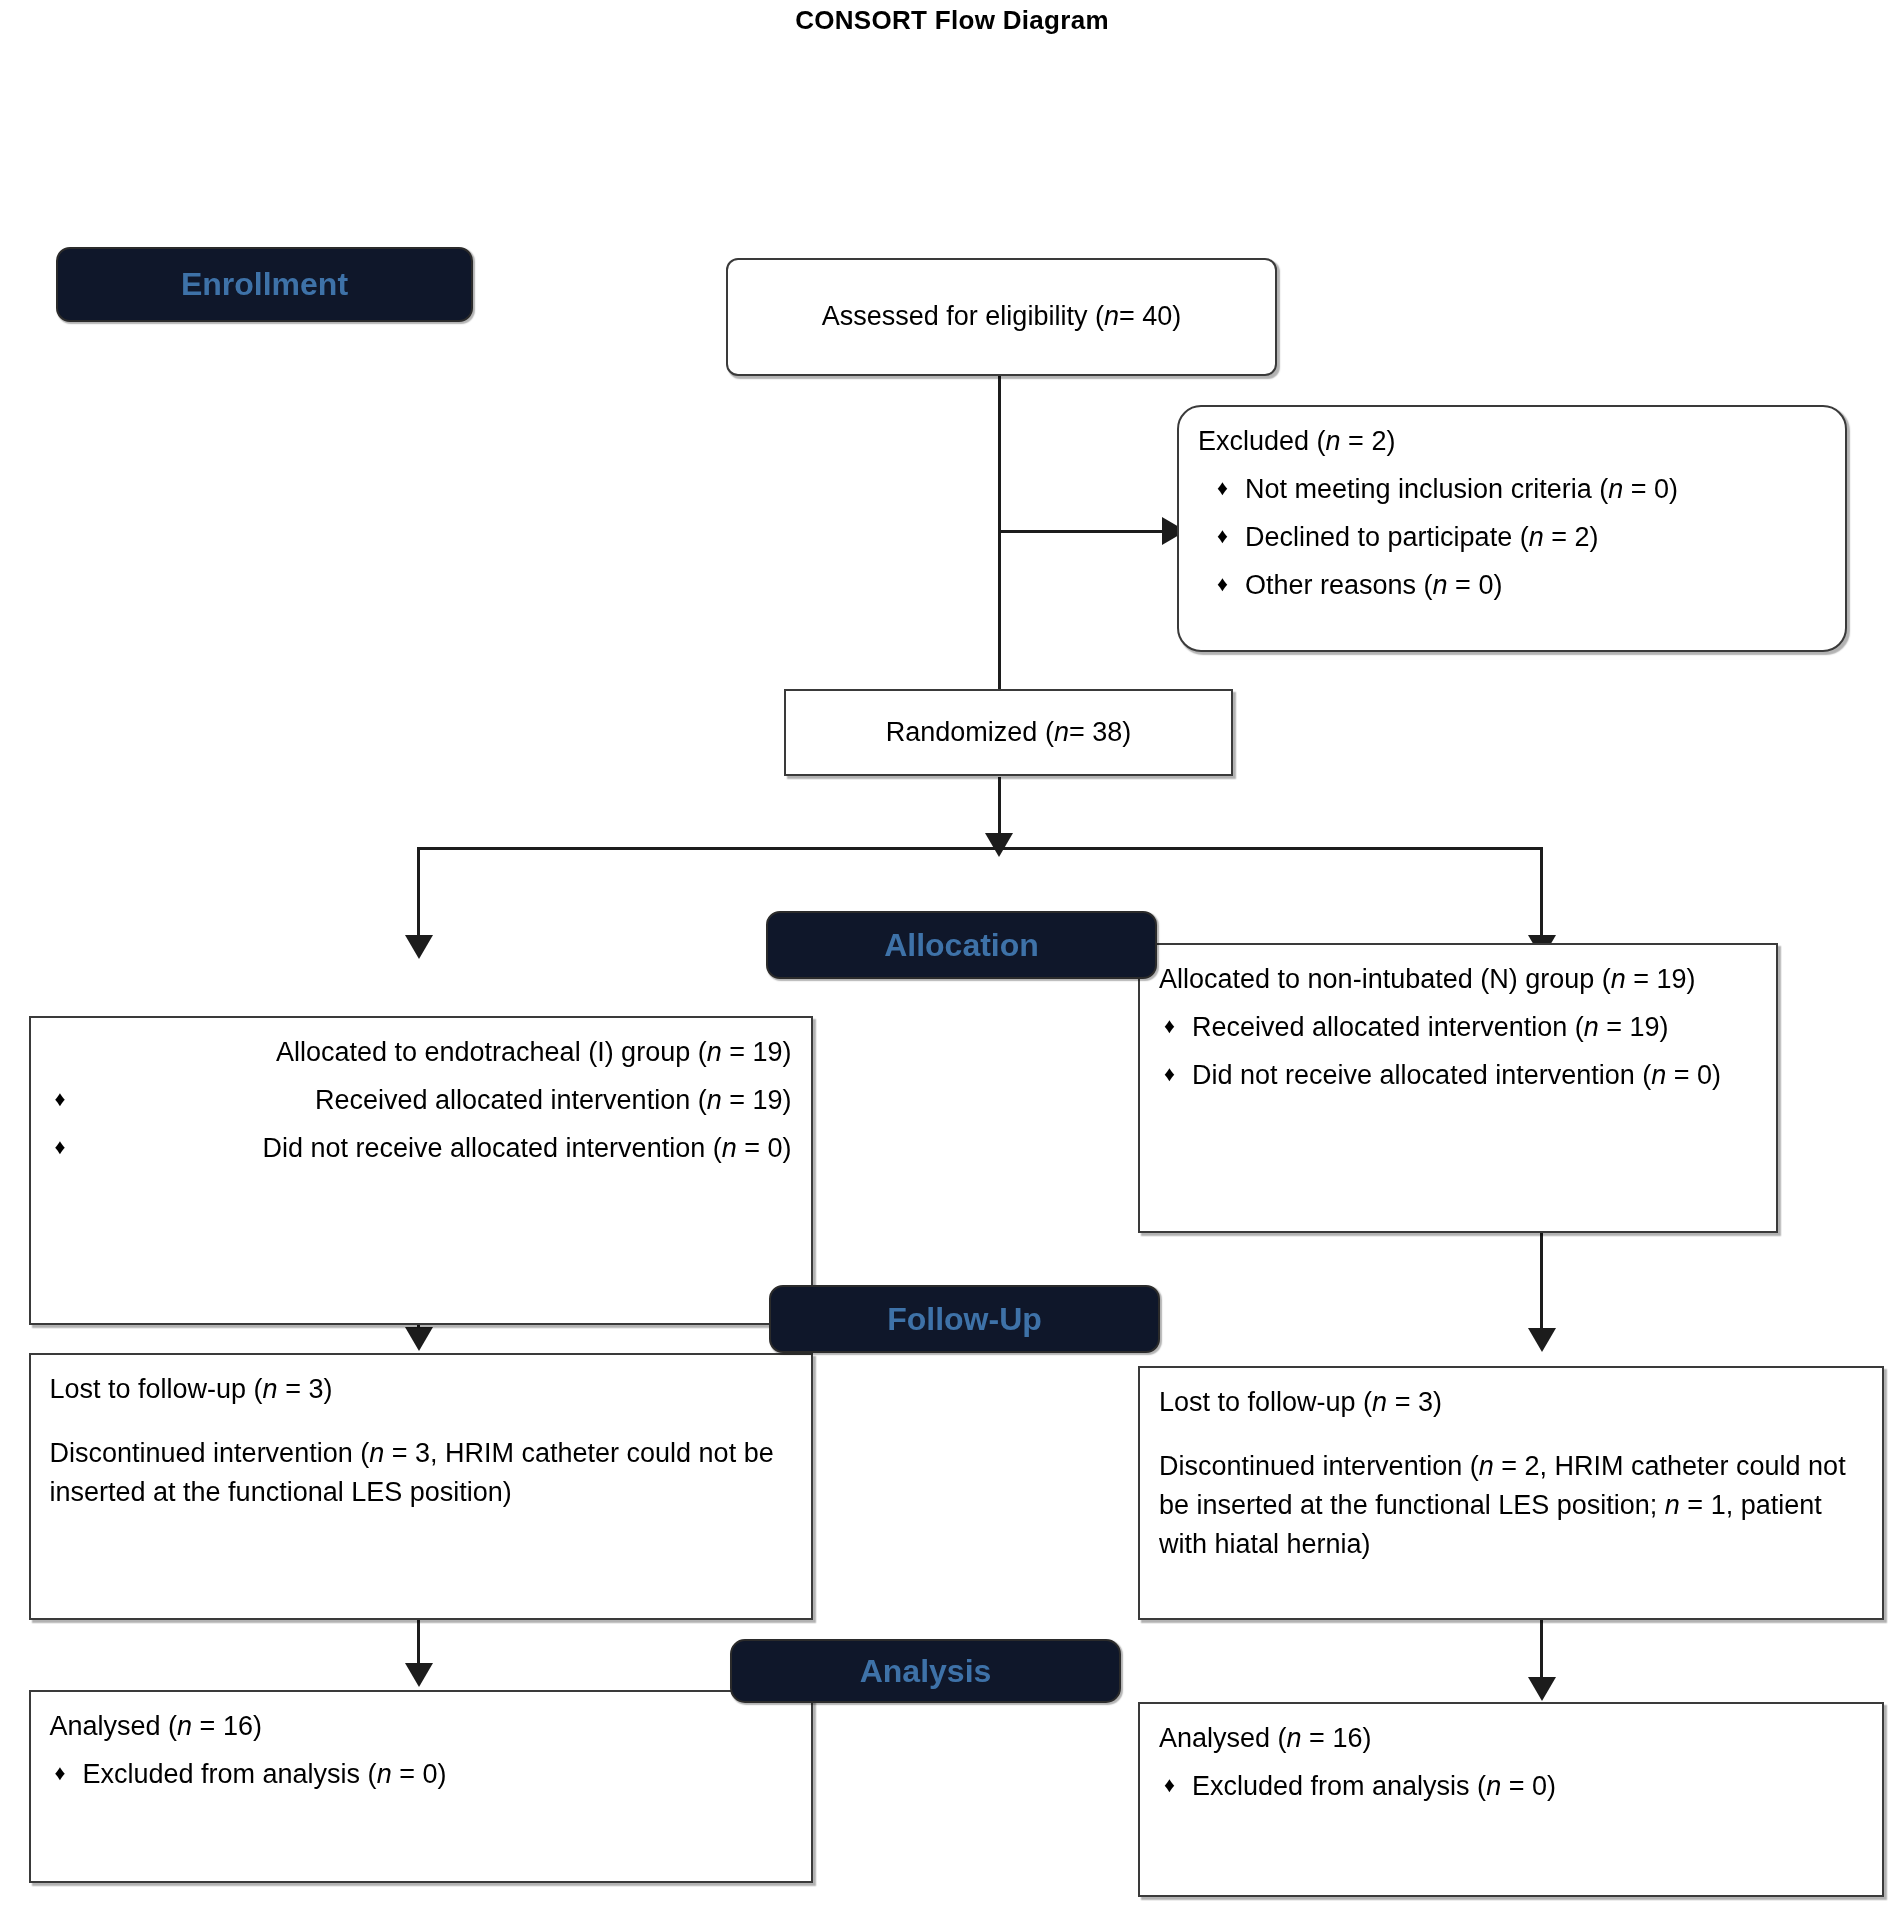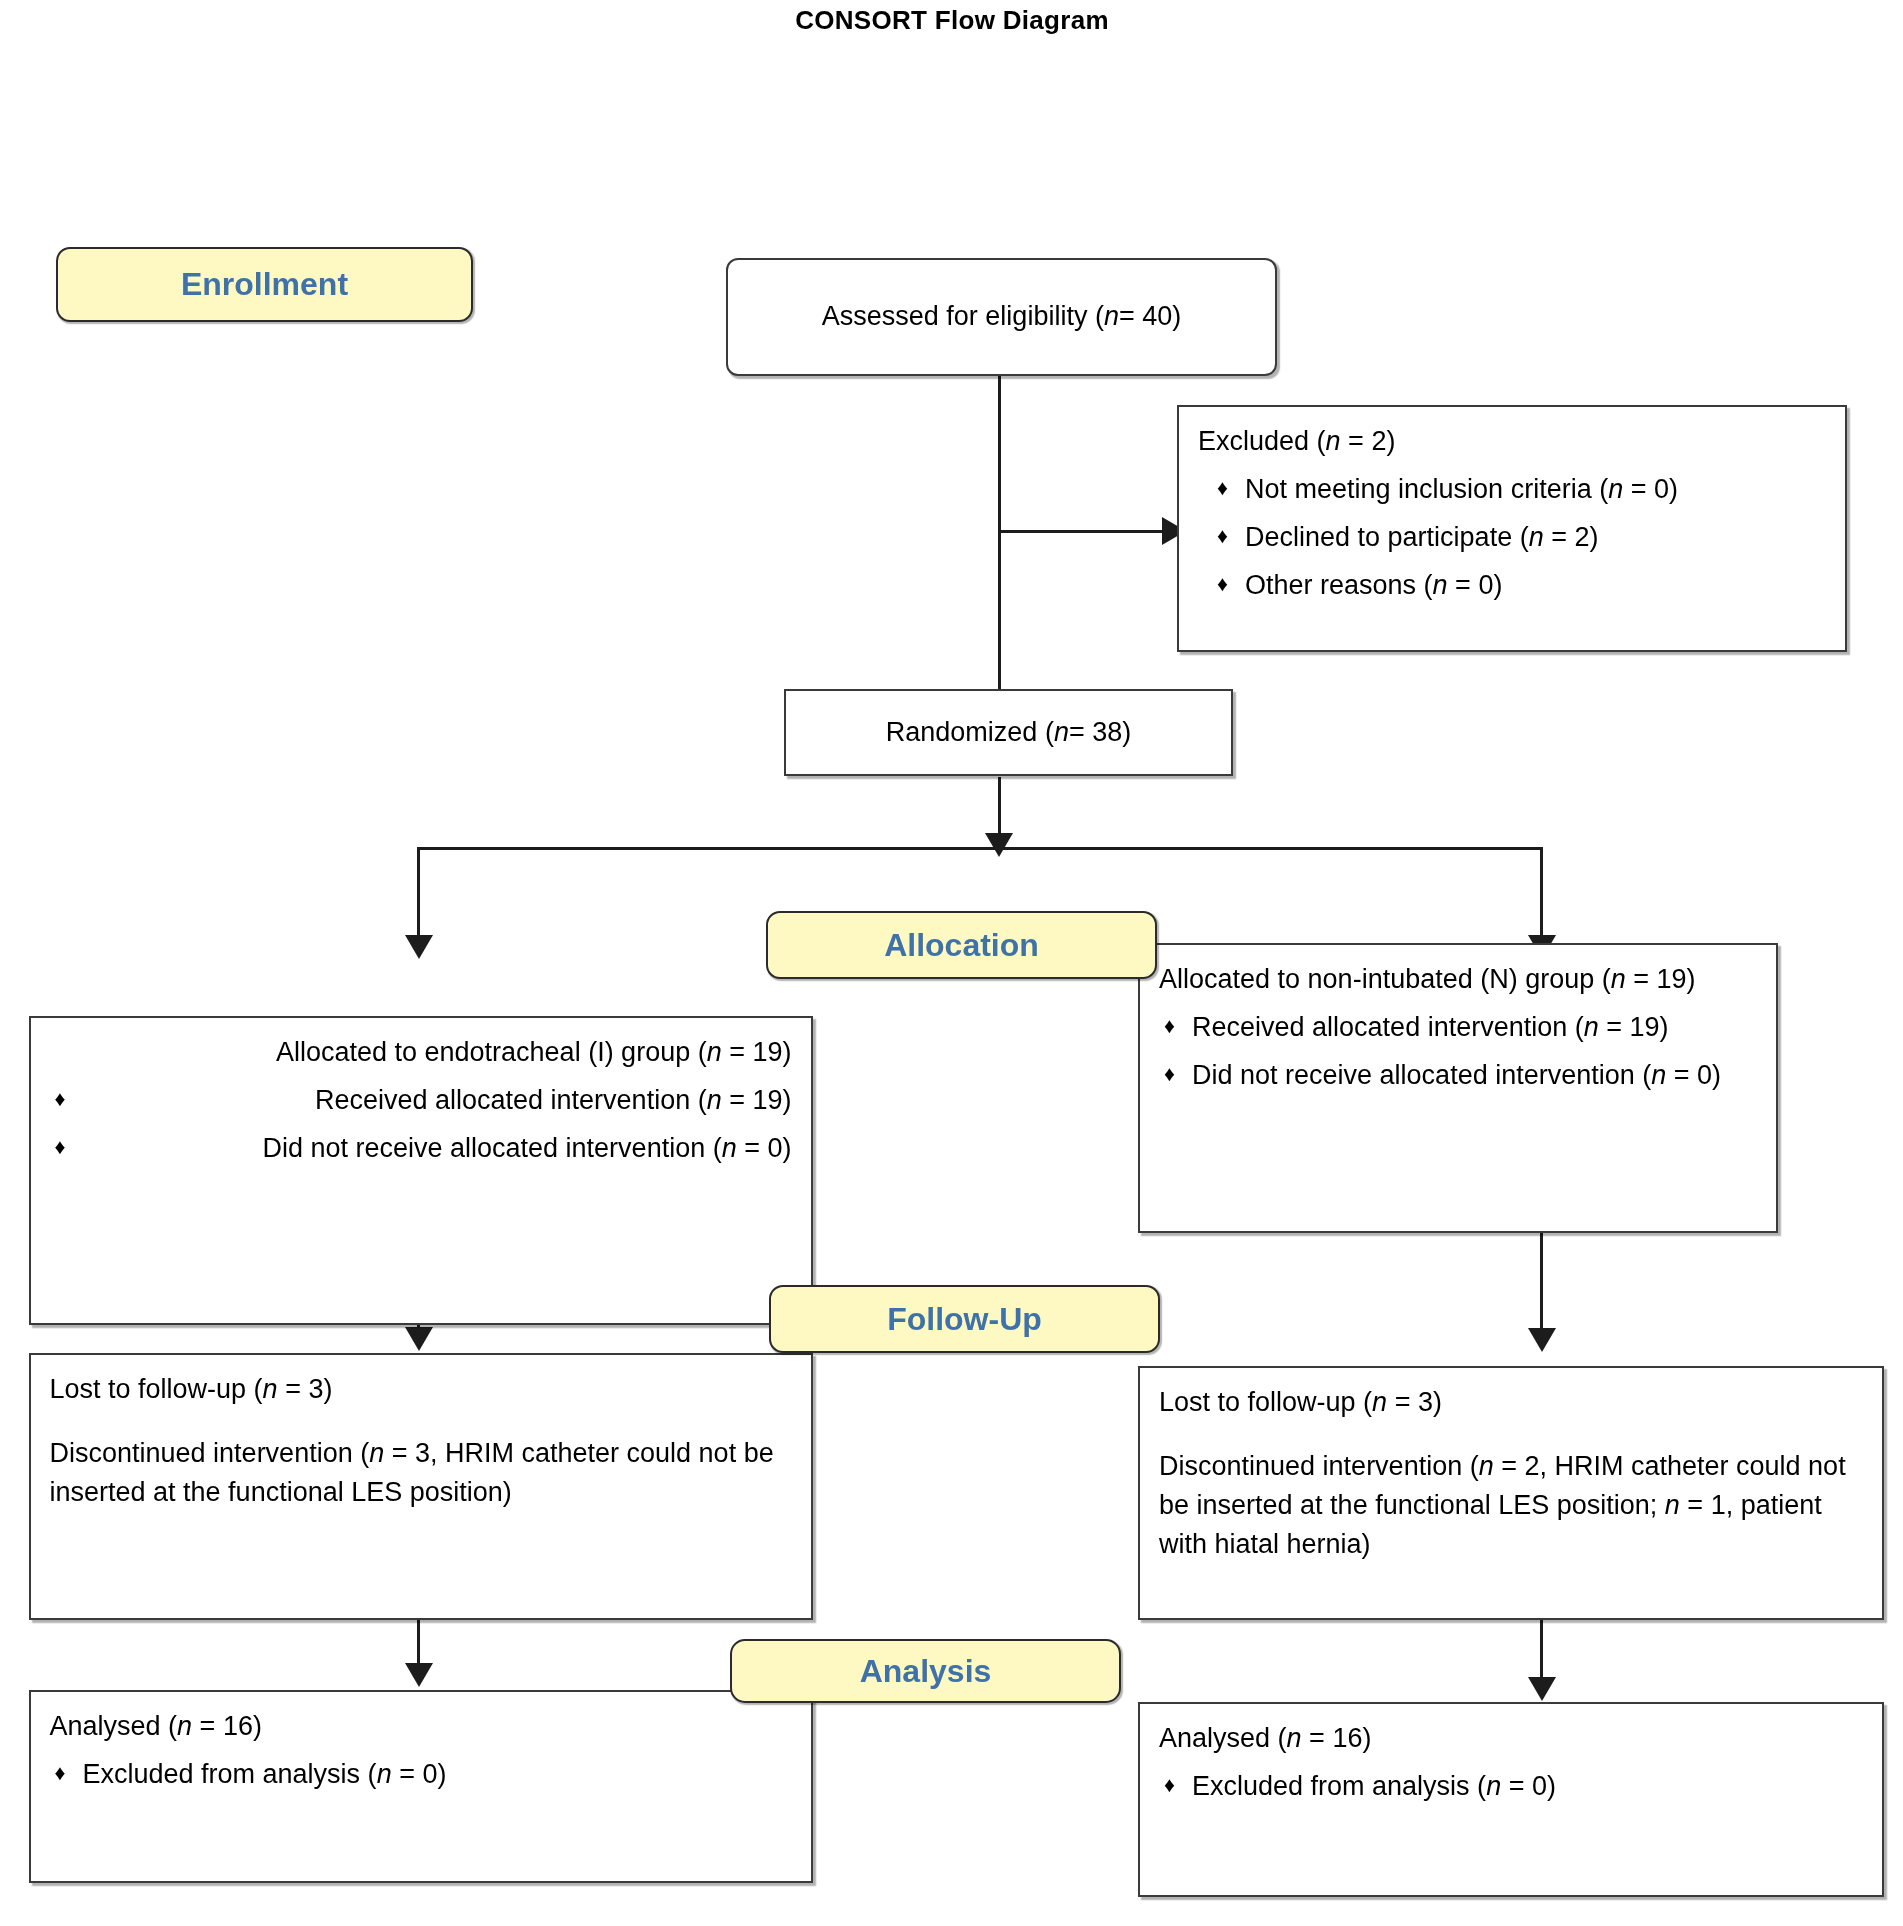--- a/index.html
+++ b/index.html
@@ -29,21 +29,21 @@
     text-align: center;
     font-size: 26px;
     font-weight: bold;
     letter-spacing: 0.3px;
     color: #000000;
   }
 
   
   .stage-badge {
     position: absolute;
-    background: #fef9c3;
+    background: #0f172a;
     border: 2.5px solid #2b2b2b;
     border-radius: 14px;
     box-sizing: border-box;
     display: flex;
     align-items: center;
     justify-content: center;
     color: #3e72a8;
     font-size: 32px;
     font-weight: bold;
     z-index: 40;
@@ -172,21 +172,21 @@
   <div class="arrow-down" style="left:1528px; top:1677px;"></div>
 
   <div class="box" style="left:726px; top:258px; width:551px; height:118px;border-radius:12px;">
     <div class="box-inner center">
       <span>Assessed for eligibility (</span>
         <em class="n">n</em>
         <span> = 40)</span>
     </div>
   </div>
 
-  <div class="box" style="left:1177px; top:405px; width:670px; height:247px;">
+  <div class="box" style="left:1177px; top:405px; width:670px; height:247px;border-radius:24px;">
     <div class="box-inner">
       <div class="lead">
         <span>Excluded (</span><em class="n">n</em><span> = 2)</span>
       </div>
       <ul class="bullets indent">
         <li>
           <span class="bullet-glyph">♦</span>
           <span>Not meeting inclusion criteria (</span><em class="n">n</em><span> = 0)</span>
         </li>
         <li>

